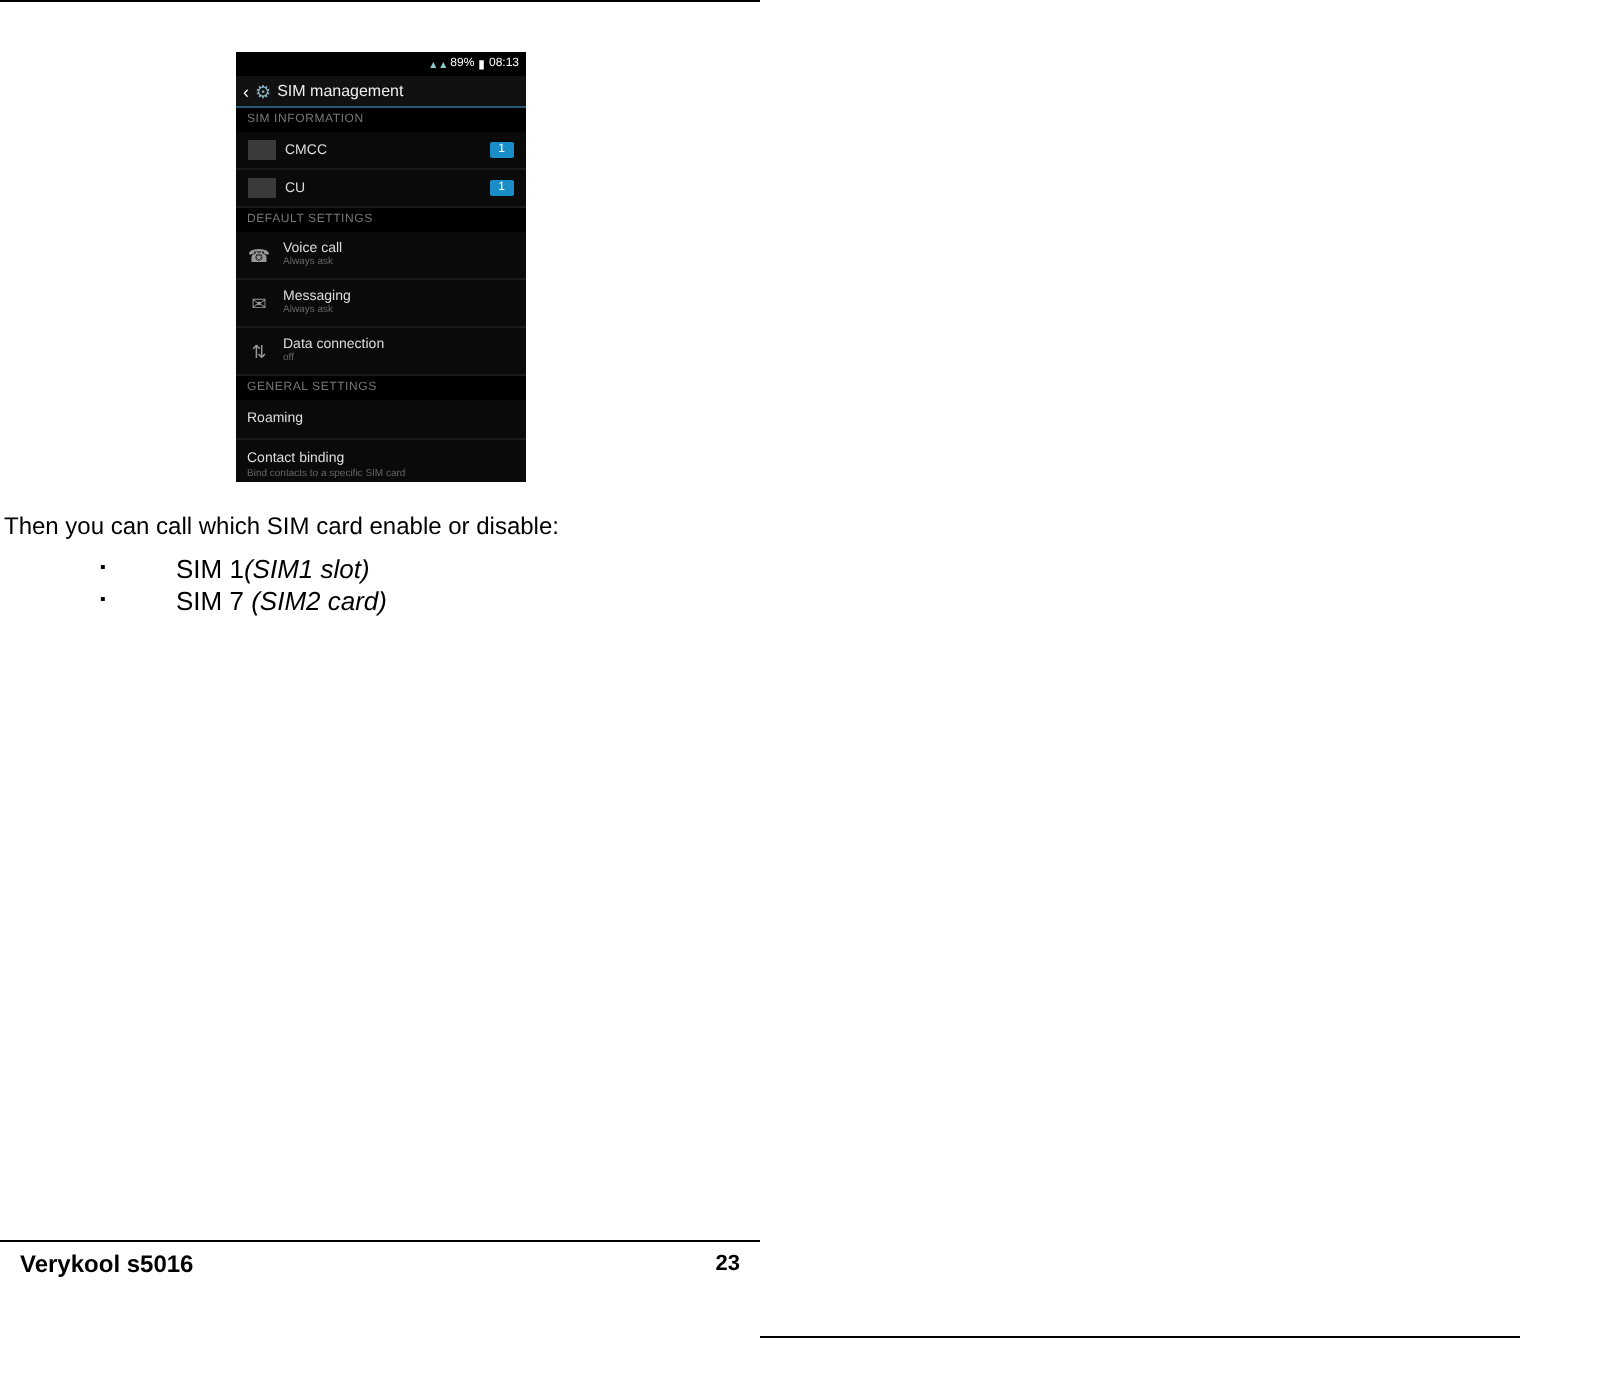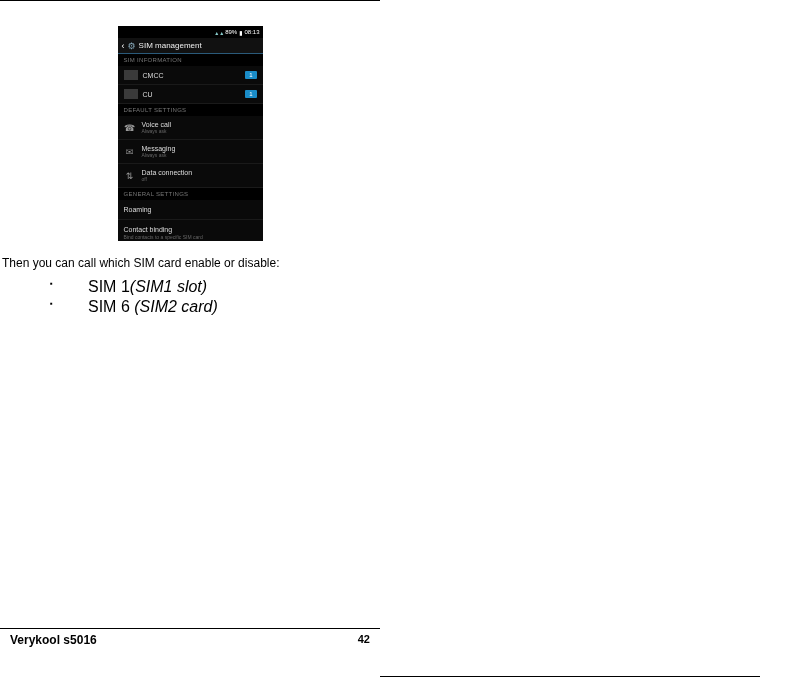--- a/index.html
+++ b/index.html
@@ -152,40 +152,40 @@
       font-size: 12px;
       line-height: 1.3;
     }
     .bullet-list {
       list-style: none;
       padding-left: 50px;
     }
     .bullet-list li {
       position: relative;
       padding-left: 38px;
-      font-size: 16px;
+      font-size: 13px;
       line-height: 1.3;
     }
     .bullet-list li::before {
       content: "▪";
       position: absolute;
       left: 0;
       font-size: 8px;
       top: 2px;
     }
     .italic {
       font-style: italic;
     }
     .footer {
       margin-top: 310px;
       border-top: 1px solid #000;
       padding: 4px 10px;
       display: flex;
       justify-content: space-between;
-      align-items: flex-start;
+      align-items: center;
     }
     .footer-model {
       font-weight: bold;
       font-size: 12px;
     }
     .footer-page {
       font-weight: bold;
       font-size: 11px;
     }
     .bottom-line {
@@ -257,23 +257,23 @@
       </div>
     </div>
   </div>
 
   <div class="body-text">Then you can call which SIM card enable or disable:</div>
   <ul class="bullet-list">
     <li>
       <span>SIM 1</span><span class="italic">(SIM1 slot)</span>
     </li>
     <li>
-      <span>SIM 6 </span><span class="italic">(SIM2 card)</span>
+      <span>SIM 7 </span><span class="italic">(SIM2 card)</span>
     </li>
   </ul>
 
   <div class="footer">
     <span class="footer-model">Verykool s5016</span>
-    <span class="footer-page">42</span>
+    <span class="footer-page">23</span>
   </div>
 </div>
 
 <div class="bottom-line"></div>
 
 </body></html>

